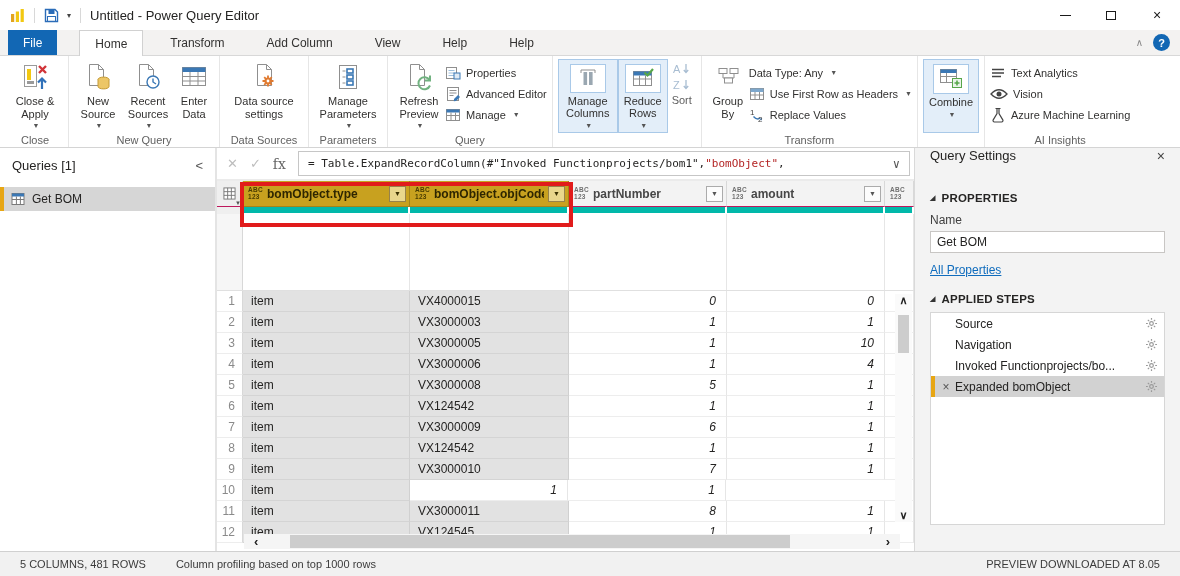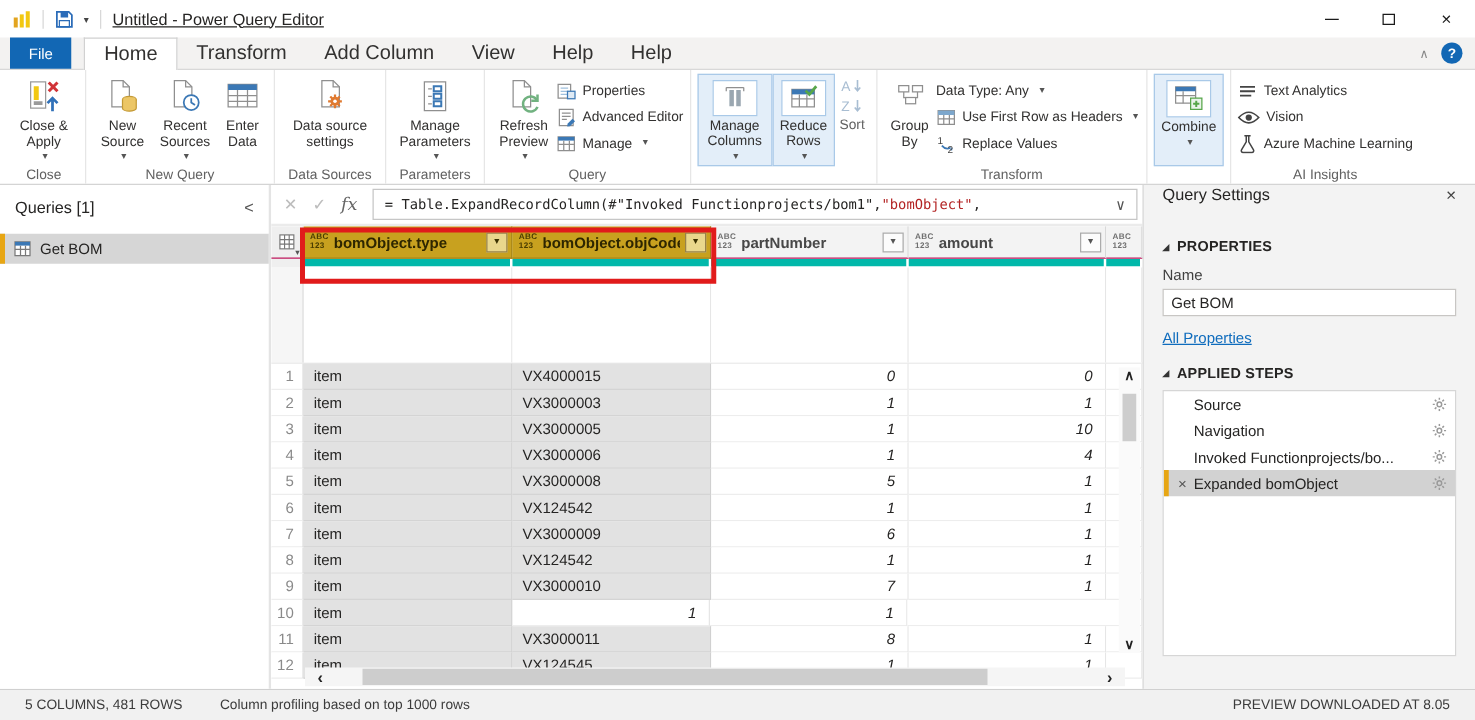--- a/index.html
+++ b/index.html
@@ -3,32 +3,32 @@
 <meta charset="utf-8">
 <style>
   * { box-sizing: border-box; margin: 0; padding: 0; }
   html,body { width:1180px; height:576px; overflow:hidden; }
   body { font-family:"Liberation Sans", sans-serif; background:#fff; color:#252423; font-size:12px; }
   .app { position:relative; width:1180px; height:576px; background:#fff; }
 
   
   .titlebar { height:30px; display:flex; align-items:center; padding-left:10px; background:#fff; }
   .tsep { width:1px; height:15px; background:#d8d8d8; margin:0 9px; }
-  .title-text { font-size:13px; color:#252423;text-decoration:underline; }
+  .title-text { font-size:13px; color:#252423; }
   .qa-caret { font-size:8px; color:#444; margin-left:8px; }
   .win-controls { margin-left:auto; display:flex; height:30px; }
   .win-btn { width:46px; display:flex; align-items:center; justify-content:center; color:#1a1a1a; cursor:default; }
   .glyph-min { display:block; width:11px; border-top:1.4px solid #1a1a1a; }
   .glyph-max { display:block; width:10px; height:9px; border:1.2px solid #1a1a1a; }
   .glyph-close { font-size:14px; }
 
   
   .menubar { height:26px; background:#f3f2f1; border-bottom:1px solid #d8d8d8; display:flex; align-items:stretch; padding-left:8px; position:relative; }
   .file-btn { background:#1267b4; color:#fff; font-size:12px; padding:0 15px; display:flex; align-items:center; margin-right:10px; }
-  .tab { padding:0 15px; display:flex; align-items:center; font-size:16px; color:#323130; }
+  .tab { padding:0 15px; display:flex; align-items:center; font-size:12px; color:#323130;margin-left:12px; }
   .tab.active { background:#fff; border:1px solid #d1d1d1; border-bottom:none; margin-bottom:-1px; }
   .menu-right { margin-left:auto; display:flex; align-items:center; gap:10px; padding-right:10px; }
   .collapse-ribbon { color:#888; font-size:10px; }
   .help-btn { width:17px; height:17px; border-radius:50%; background:#1267b4; color:#fff; font-weight:bold; font-size:11px; display:flex; align-items:center; justify-content:center; }
 
   
   .ribbon { height:92px; background:#fff; border-bottom:1px solid #d4d4d4; display:flex; padding-left:2px; }
   .rgroup { position:relative; display:flex; align-items:flex-start; padding:3px 5px 15px 5px; border-right:1px solid #e6e6e6; }
   .glabel { position:absolute; bottom:1px; left:0; right:0; text-align:center; font-size:11px; color:#616161; white-space:nowrap; }
   .bb { width:54px; display:flex; flex-direction:column; align-items:center; text-align:center; font-size:11px; line-height:12.5px; color:#323130; padding-top:2px; }
@@ -48,21 +48,21 @@
   .qpanel { width:217px; background:#fff; border-right:2px solid #e4e4e4; }
   .qhead { display:flex; align-items:center; height:34px; padding:0 12px; font-size:13px; color:#252423; }
   .qcollapse { margin-left:auto; font-size:13px; color:#555; }
   .qitem { height:24px; margin-top:5px; display:flex; align-items:center; background:#d6d6d6; border-left:4px solid #e7a614; padding-left:7px; gap:7px; font-size:12px; color:#252423; }
 
   
   .center { flex:1; display:flex; flex-direction:column; background:#fff; min-width:0; }
   .frow { height:33px; display:flex; align-items:center; padding:0 2px 0 0; border-bottom:2px solid #ebebeb; }
   .fbtns { display:flex; align-items:center; gap:12px; padding:0 12px 0 10px; }
   .fcancel,.fcheck { color:#bdbdbd; font-size:13px; }
-  .fx { font-family:"DejaVu Serif", serif; font-style:italic; color:#666; font-size:14px; }
+  .fx { font-family:"DejaVu Serif", serif; color:#666; font-size:14px; }
   .finput { flex:1; height:25px; border:1px solid #c6c6c6; background:#fff; display:flex; align-items:center; padding:0 9px; font-family:"DejaVu Sans Mono", monospace; font-size:11px; color:#252423; margin-right:2px; overflow:hidden; white-space:nowrap; }
   .fred { color:#b32424; }
   .fchev { margin-left:auto; color:#555; font-size:12px; padding-left:8px; }
 
   
   .gridwrap { position:relative; flex:1; overflow:hidden; }
   .w-rn{width:26px;flex:none;} .w-c1{width:167px;flex:none;} .w-c2{width:159px;flex:none;}
   .w-c3{width:158px;flex:none;} .w-c4{width:158px;flex:none;} .w-c5{flex:1;min-width:0;}
   .ghead { display:flex; height:26px; }
   .gh { display:flex; align-items:center; background:#f3f3f3; border-right:1px solid #d8d8d8; border-bottom:1px solid #be185d; padding:0 3px; position:relative; overflow:hidden; }

